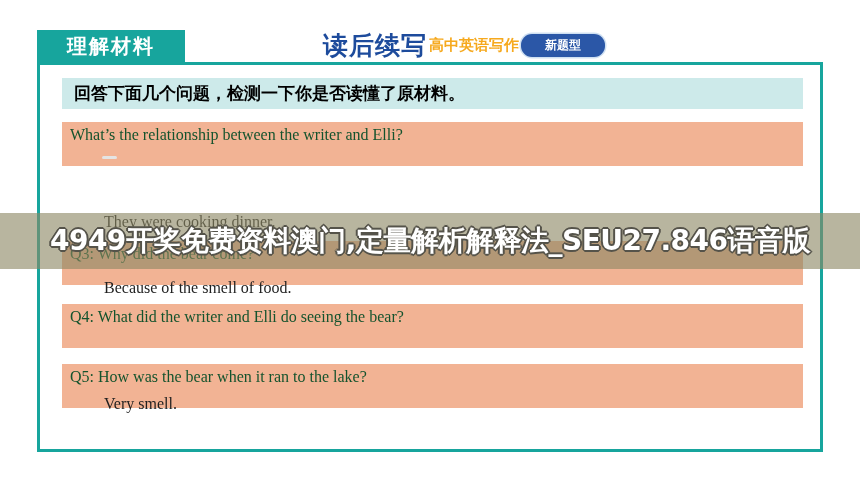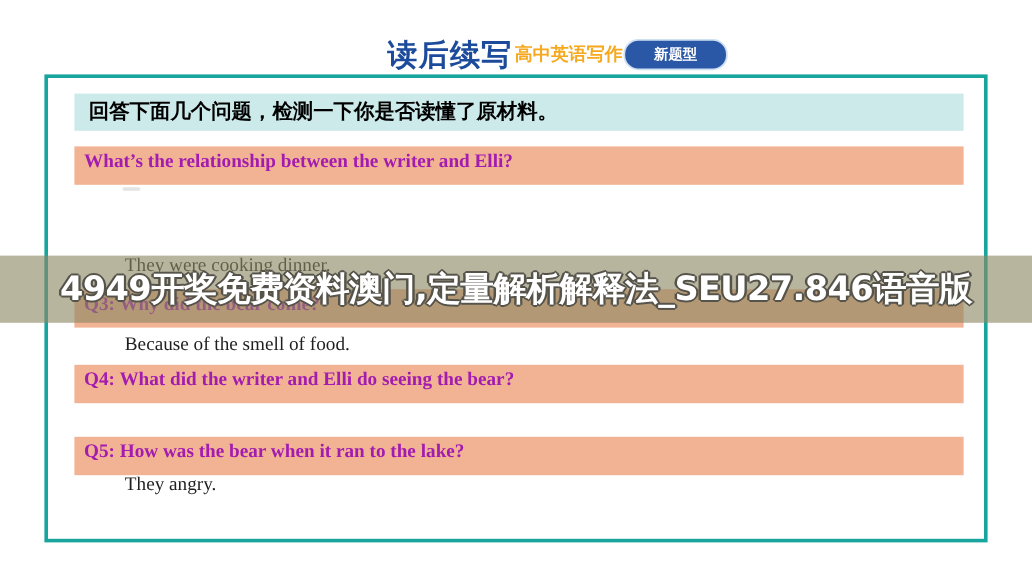--- a/index.html
+++ b/index.html
@@ -78,25 +78,25 @@
     font-weight: bold;
     line-height: 31px;
     padding-left: 12px;
     font-family: "DejaVu Sans", sans-serif;
     white-space: nowrap;
     overflow: hidden;
   }
   .q-bar {
     position: absolute;
     left: 62px;
-    width: 741px; height: 32px;
+    width: 741px; height: 44px;
     background: #f2b394;
-    color: #a21caf;
+    color: #14532d;
     font-family: "Liberation Serif", serif;
-    font-weight: bold;
+    font-weight: normal;
     font-size: 16px;
     line-height: 26px;
     padding-left: 8px;
     white-space: nowrap;
     overflow: hidden;
   }
   .answer {
     position: absolute;
     left: 104px;
     color: #1f1f1f;
@@ -134,20 +134,21 @@
       0 -2px 0 #55534a, 0 2px 0 #55534a,
       -1px -1px 0 #55534a, 1px -1px 0 #55534a,
       -1px 1px 0 #55534a, 1px 1px 0 #55534a;
   }
 </style>
 </head>
 <body>
 
 <div class="stage">
 
+  <div class="tab">理解材料</div>
   <div class="header-center">
     <span class="main-title">读后续写</span>
     <span class="sub-title">高中英语写作</span>
     <span class="badge">新题型</span>
   </div>
 
   <div class="content-box"></div>
 
   <div class="banner">回答下面几个问题，检测一下你是否读懂了原材料。</div>
 
@@ -155,19 +156,19 @@
   <div class="artifact"></div>
 
   <div class="answer" style="top:213px;">They were cooking dinner.</div>
 
   <div class="q-bar" style="top:241px;">Q3: Why did the bear come?</div>
   <div class="answer" style="top:279px;">Because of the smell of food.</div>
 
   <div class="q-bar" style="top:304px;">Q4: What did the writer and Elli do seeing the bear?</div>
 
   <div class="q-bar" style="top:364px;">Q5: How was the bear when it ran to the lake?</div>
-  <div class="answer" style="top:395px;">They angry.</div>
+  <div class="answer" style="top:395px;">Very smell.</div>
 
   <div class="wm-band">
     <span class="wm-text">4949开奖免费资料澳门,定量解析解释法_SEU27.846语音版</span>
   </div>
 
 </div>
 
 </body></html>

